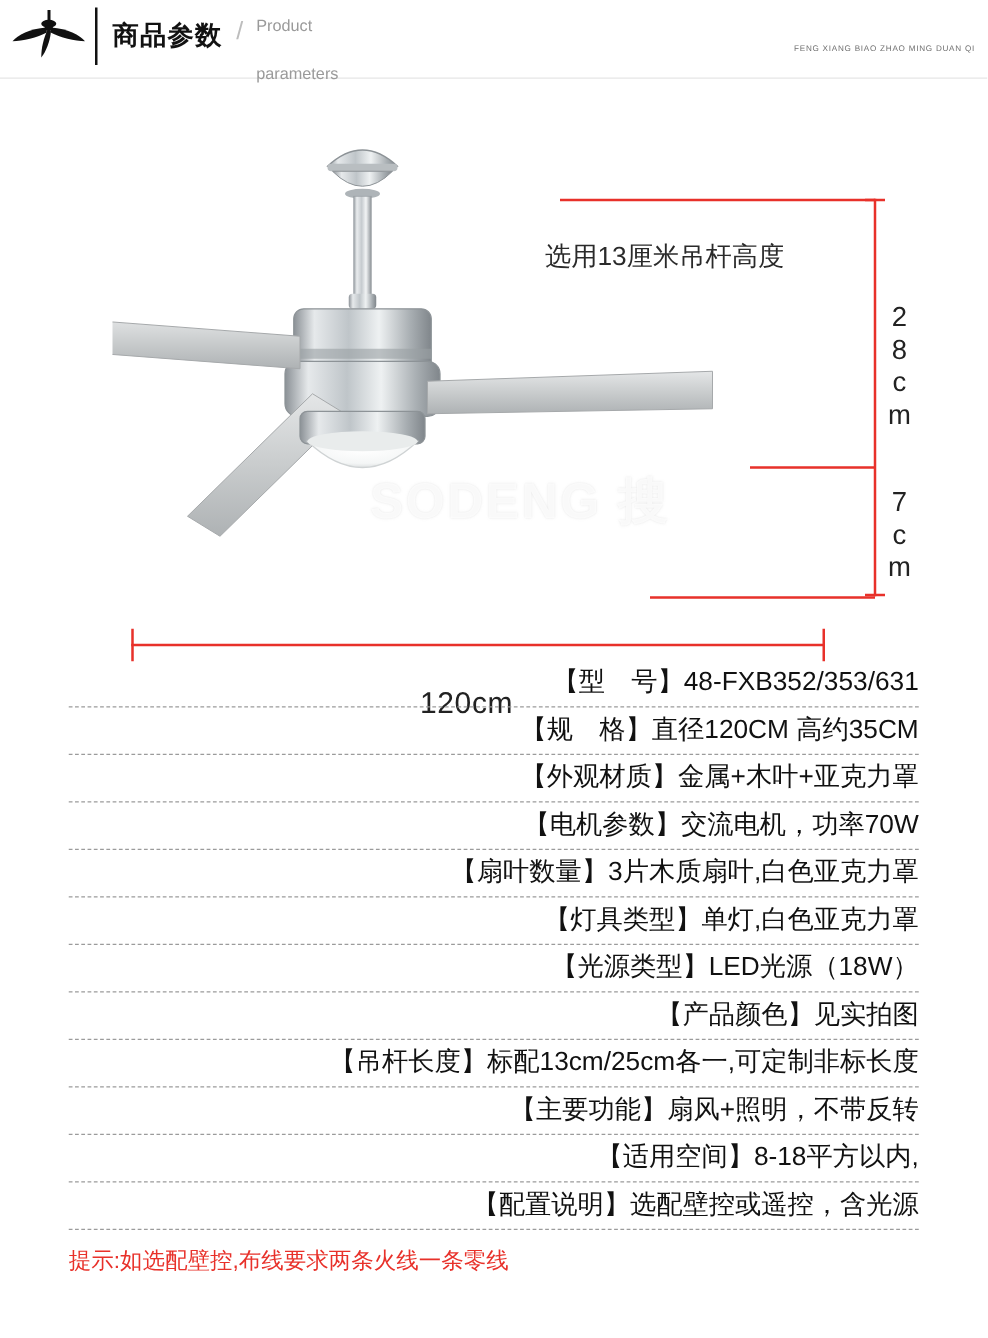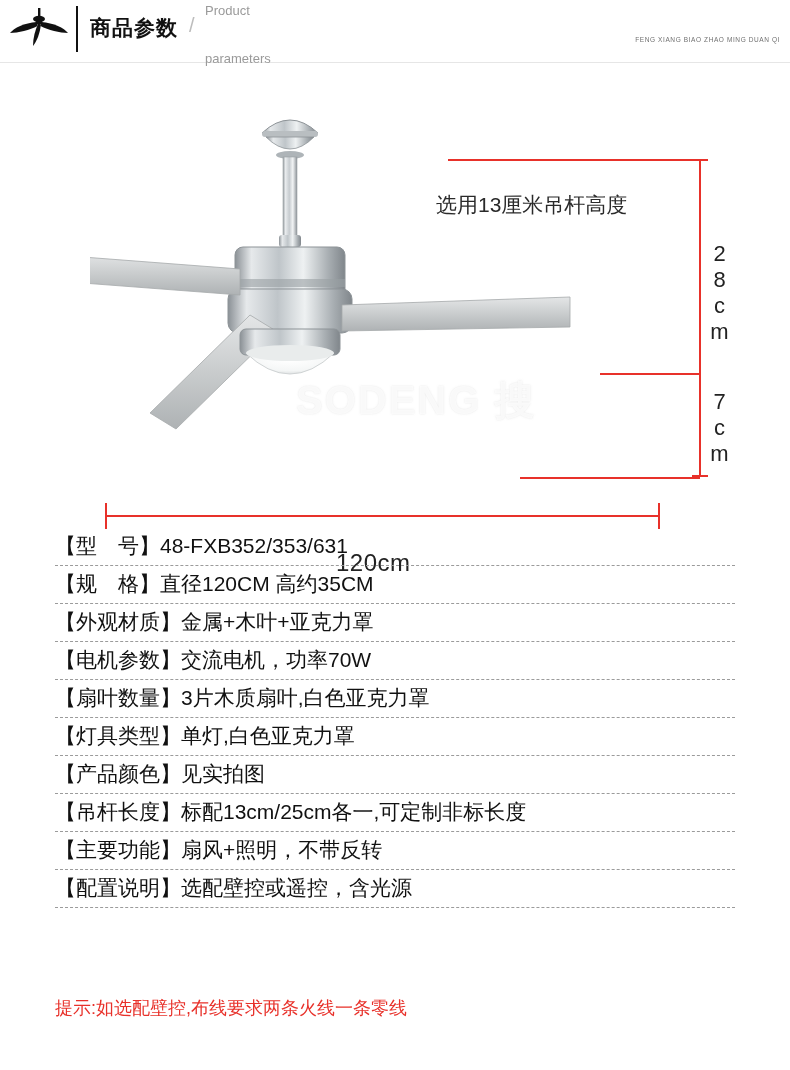--- a/index.html
+++ b/index.html
@@ -50,21 +50,21 @@
   .header-slash {
     position: absolute;
     left: 189px;
     top: 14px;
     font-size: 20px;
     color: #bdbdbd;
   }
   .header-sub1 {
     position: absolute;
     left: 205px;
-    top: 3px;
+    top: 13px;
     font-size: 13px;
     color: #9a9a9a;
   }
   .header-sub2 {
     position: absolute;
     left: 205px;
     top: 27px;
     font-size: 13px;
     color: #9a9a9a;
     margin-top: 24px;
@@ -136,20 +136,21 @@
     position: absolute;
     left: 55px;
     top: 528px;
     width: 680px;
   }
   .spec-row {
     position: relative;
     height: 37px;
     border-bottom: 1px dashed #9b9b9b;
     white-space: nowrap;
+    text-align: right;
   }
   .spec-key {
     display: inline-block;
     font-size: 21px;
     color: #111;
     vertical-align: middle;
     line-height: 36px;
   }
   .spec-val {
     display: inline-block;
@@ -282,26 +283,32 @@
   <div class="spec-row">
     <span class="spec-key">【电机参数】</span><span class="spec-val">交流电机，功率70W</span>
   </div>
   <div class="spec-row">
     <span class="spec-key">【扇叶数量】</span><span class="spec-val">3片木质扇叶,白色亚克力罩</span>
   </div>
   <div class="spec-row">
     <span class="spec-key">【灯具类型】</span><span class="spec-val">单灯,白色亚克力罩</span>
   </div>
   <div class="spec-row">
+    <span class="spec-key">【光源类型】</span><span class="spec-val">LED光源（18W）</span>
+  </div>
+  <div class="spec-row">
     <span class="spec-key">【产品颜色】</span><span class="spec-val">见实拍图</span>
   </div>
   <div class="spec-row">
     <span class="spec-key">【吊杆长度】</span><span class="spec-val">标配13cm/25cm各一,可定制非标长度</span>
   </div>
   <div class="spec-row">
     <span class="spec-key">【主要功能】</span><span class="spec-val">扇风+照明，不带反转</span>
+  </div>
+  <div class="spec-row">
+    <span class="spec-key">【适用空间】</span><span class="spec-val">8-18平方以内,</span>
   </div>
   <div class="spec-row">
     <span class="spec-key">【配置说明】</span><span class="spec-val">选配壁控或遥控，含光源</span>
   </div>
 
   <div class="tip">提示:如选配壁控,布线要求两条火线一条零线</div>
 </div>
 
 </body></html>

